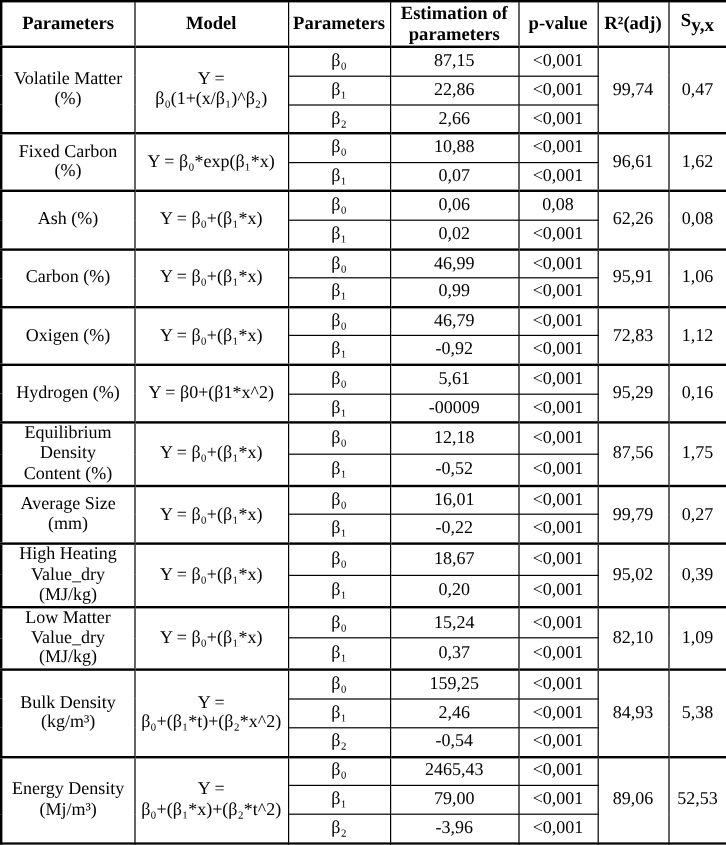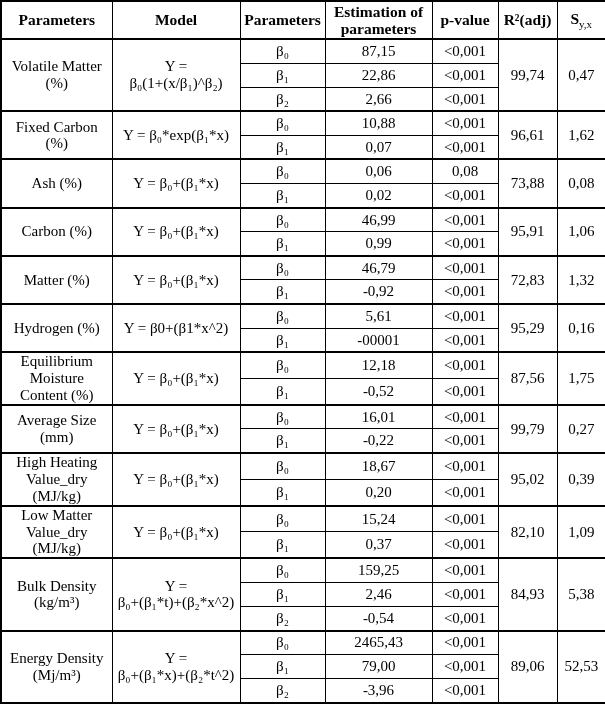--- a/index.html
+++ b/index.html
@@ -25,22 +25,22 @@
     font-weight: bold;
     font-size: 15.5px;
     border-bottom: 2px solid #000;
     height: 36px;
   }
   .paper-table td { font-size: 15px; }
   .paper-table tbody tr { height: 24px; }
   .paper-table tr.gs > td { border-top: 2px solid #000; }
   .paper-table td.model-cell { padding: 0 1px; }
   .paper-table sub.syx-sub {
-    font-size: 11px;
-    font-weight: normal;
+    font-size: 16px;
+    font-weight: bold;
     vertical-align: sub;
   }
 </style>
 </head>
 <body>
 
 <table class="paper-table">
   <colgroup>
     <col style="width:111px">
     <col style="width:128px">
@@ -100,21 +100,21 @@
       <td>0,07</td>
       <td>&lt;0,001</td>
     </tr>
 
     <tr class="gs">
       <td rowspan="2">Ash (%)</td>
       <td rowspan="2" class="model-cell">Y = β₀+(β₁*x)</td>
       <td>β₀</td>
       <td>0,06</td>
       <td>0,08</td>
-      <td rowspan="2">73,88</td>
+      <td rowspan="2">62,26</td>
       <td rowspan="2">0,08</td>
     </tr>
     <tr>
       <td>β₁</td>
       <td>0,02</td>
       <td>&lt;0,001</td>
     </tr>
 
     <tr class="gs">
       <td rowspan="2">Carbon (%)</td>
@@ -125,52 +125,52 @@
       <td rowspan="2">95,91</td>
       <td rowspan="2">1,06</td>
     </tr>
     <tr>
       <td>β₁</td>
       <td>0,99</td>
       <td>&lt;0,001</td>
     </tr>
 
     <tr class="gs">
-      <td rowspan="2">Matter (%)</td>
+      <td rowspan="2">Oxigen (%)</td>
       <td rowspan="2" class="model-cell">Y = β₀+(β₁*x)</td>
       <td>β₀</td>
       <td>46,79</td>
       <td>&lt;0,001</td>
       <td rowspan="2">72,83</td>
-      <td rowspan="2">1,32</td>
+      <td rowspan="2">1,12</td>
     </tr>
     <tr>
       <td>β₁</td>
       <td>-0,92</td>
       <td>&lt;0,001</td>
     </tr>
 
     <tr class="gs">
       <td rowspan="2">Hydrogen (%)</td>
       <td rowspan="2" class="model-cell">Y = β0+(β1*x^2)</td>
       <td>β₀</td>
       <td>5,61</td>
       <td>&lt;0,001</td>
       <td rowspan="2">95,29</td>
       <td rowspan="2">0,16</td>
     </tr>
     <tr>
       <td>β₁</td>
-      <td>-00001</td>
+      <td>-00009</td>
       <td>&lt;0,001</td>
     </tr>
 
     <tr class="gs">
       <td rowspan="2">Equilibrium
-Moisture
+Density
 Content (%)</td>
       <td rowspan="2" class="model-cell">Y = β₀+(β₁*x)</td>
       <td>β₀</td>
       <td>12,18</td>
       <td>&lt;0,001</td>
       <td rowspan="2">87,56</td>
       <td rowspan="2">1,75</td>
     </tr>
     <tr>
       <td>β₁</td>

